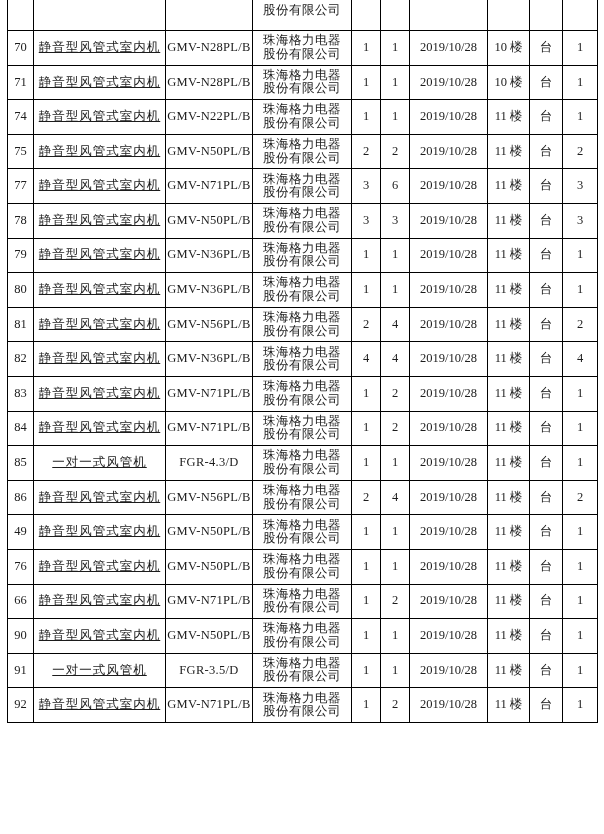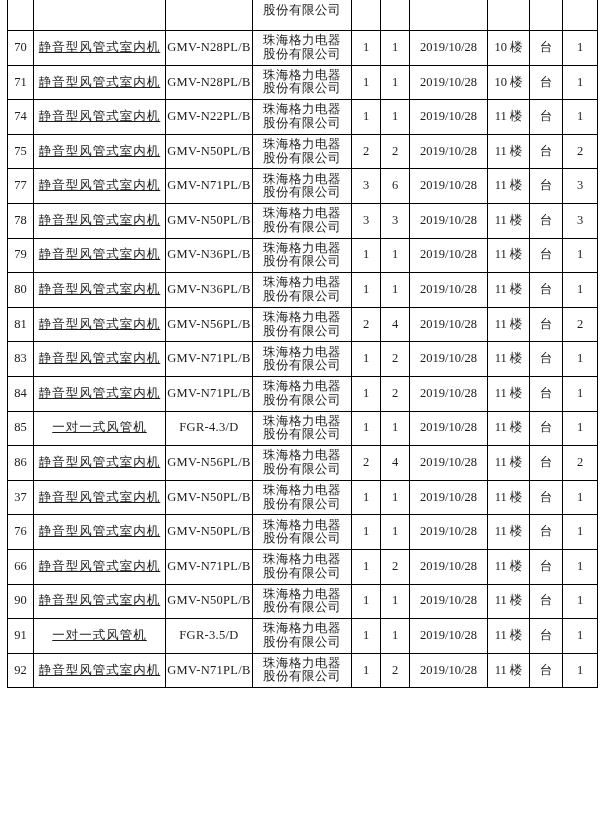--- a/index.html
+++ b/index.html
@@ -229,20 +229,35 @@
         <span class="mline">股份有限公司</span>
       </td>
       <td>2</td>
       <td>4</td>
       <td class="c-date">2019/10/28</td>
       <td class="c-floor">11 楼</td>
       <td class="c-unit">台</td>
       <td>2</td>
     </tr>
         <tr class="data-row">
+      <td class="c-no">82</td>
+      <td class="c-name">静音型风管式室内机</td>
+      <td class="c-model">GMV-N36PL/B</td>
+      <td class="c-mfr">
+        <span class="mline">珠海格力电器</span>
+        <span class="mline">股份有限公司</span>
+      </td>
+      <td>4</td>
+      <td>4</td>
+      <td class="c-date">2019/10/28</td>
+      <td class="c-floor">11 楼</td>
+      <td class="c-unit">台</td>
+      <td>4</td>
+    </tr>
+        <tr class="data-row">
       <td class="c-no">83</td>
       <td class="c-name">静音型风管式室内机</td>
       <td class="c-model">GMV-N71PL/B</td>
       <td class="c-mfr">
         <span class="mline">珠海格力电器</span>
         <span class="mline">股份有限公司</span>
       </td>
       <td>1</td>
       <td>2</td>
       <td class="c-date">2019/10/28</td>
@@ -289,21 +304,21 @@
         <span class="mline">股份有限公司</span>
       </td>
       <td>2</td>
       <td>4</td>
       <td class="c-date">2019/10/28</td>
       <td class="c-floor">11 楼</td>
       <td class="c-unit">台</td>
       <td>2</td>
     </tr>
         <tr class="data-row">
-      <td class="c-no">37</td>
+      <td class="c-no">49</td>
       <td class="c-name">静音型风管式室内机</td>
       <td class="c-model">GMV-N50PL/B</td>
       <td class="c-mfr">
         <span class="mline">珠海格力电器</span>
         <span class="mline">股份有限公司</span>
       </td>
       <td>1</td>
       <td>1</td>
       <td class="c-date">2019/10/28</td>
       <td class="c-floor">11 楼</td>

